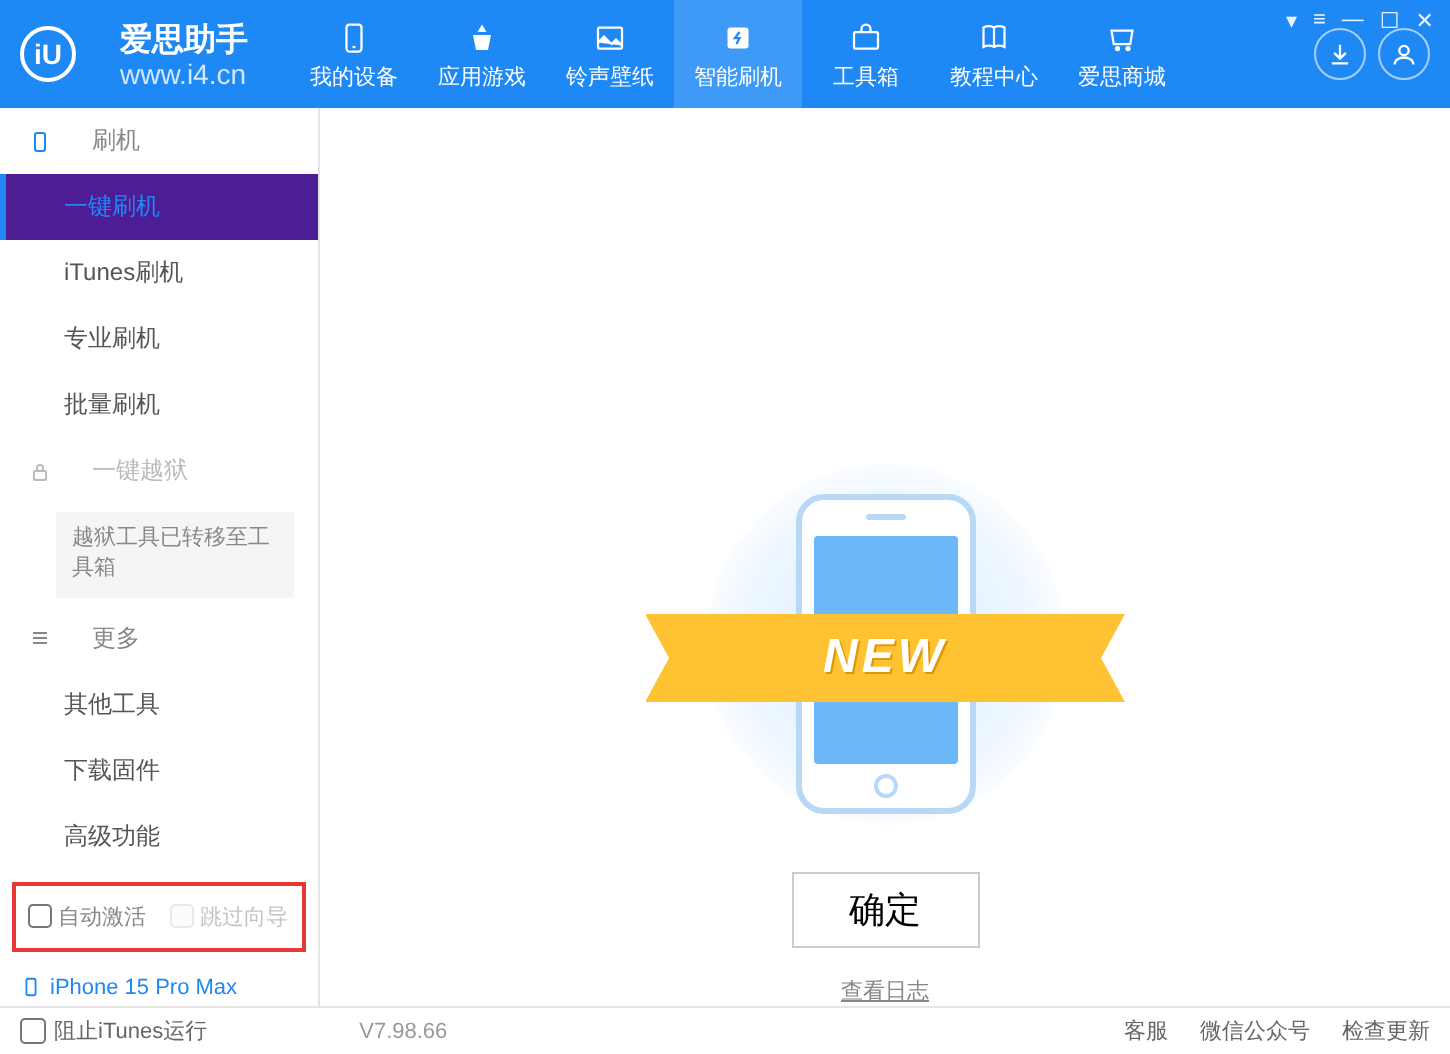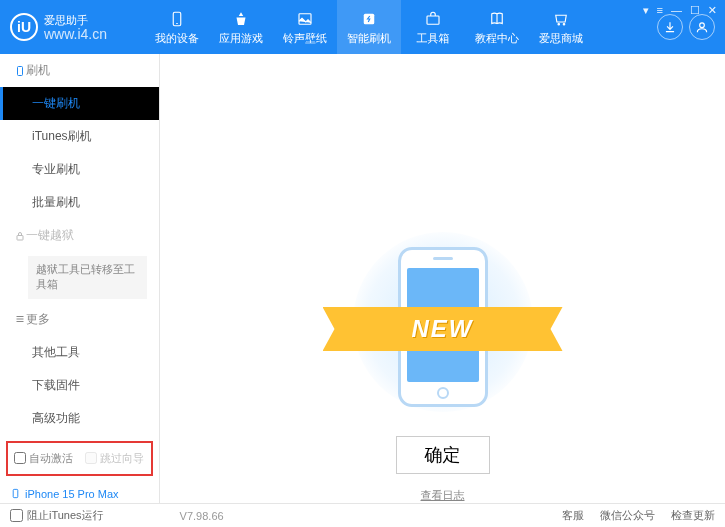--- a/index.html
+++ b/index.html
@@ -1,42 +1,42 @@
 <!DOCTYPE html>
 <html><head>
 <meta charset="utf-8">
 <style>
 * { margin: 0; padding: 0; box-sizing: border-box; font-family: "Microsoft YaHei", sans-serif; }
 body { width: 725px; height: 527px; overflow: hidden; background: #fff; }
 
 .header { background: #1e88f5; height: 54px; display: flex; align-items: center; padding: 0 10px; color: #fff; }
-.logo-area { display: flex; align-items: center; gap: 6px; width: 135px; }
+.logo-area { display: flex; align-items: center; gap: 22px; width: 135px; }
 .logo-circle { width: 28px; height: 28px; border: 2px solid #fff; border-radius: 50%; display: flex; align-items: center; justify-content: center; font-weight: bold; font-size: 14px; }
-.logo-text { font-size: 11px; font-weight: 400; }
+.logo-text { font-size: 16px; font-weight: 700; }
 .logo-sub { font-size: 14px; opacity: 0.8; display: block; margin-top: -2px; }
 
 .nav { display: flex; height: 100%; }
 .nav-item { width: 64px; display: flex; flex-direction: column; align-items: center; justify-content: center; gap: 2px; font-size: 11px; cursor: pointer; }
 .nav-item.active { background: rgba(255,255,255,0.15); }
 .nav-icon { width: 20px; height: 20px; display: flex; align-items: center; justify-content: center; }
 
 .header-right { margin-left: auto; display: flex; align-items: center; gap: 6px; }
 .win-controls { display: flex; gap: 8px; font-size: 11px; position: absolute; top: 4px; right: 8px; }
 .win-btn { cursor: pointer; opacity: 0.9; }
 .circle-btn { width: 26px; height: 26px; border: 1.5px solid rgba(255,255,255,0.6); border-radius: 50%; display: flex; align-items: center; justify-content: center; cursor: pointer; }
 
 .body { display: flex; height: calc(100% - 54px - 24px); }
 
 .sidebar { width: 160px; border-right: 1px solid #e5e5e5; display: flex; flex-direction: column; font-size: 12px; color: #555; }
 .status-bar { padding: 8px 10px; border-bottom: 1px solid #eee; font-size: 11px; }
 .status-val { color: #1e88f5; font-weight: bold; }
 
-.sb-group { padding: 8px 14px; display: flex; align-items: center; gap: 0; color: #888; }
+.sb-group { padding: 8px 14px; display: flex; align-items: center; gap: 20px; color: #888; }
 .sb-item { padding: 8px 10px 8px 32px; cursor: pointer; }
-.sb-item.active { background: #000000; color: #1e88f5; border-left: 3px solid #1e88f5; padding-left: 29px; }
+.sb-item.active { background: #4c1d95; color: #1e88f5; border-left: 3px solid #1e88f5; padding-left: 29px; }
 .sb-note { background: #f5f5f5; margin: 4px 12px 4px 28px; padding: 6px 8px; font-size: 11px; color: #888; line-height: 1.4; }
 
 .checkbox-row { border: 2px solid #e53935; margin: 6px; padding: 8px 6px; display: flex; gap: 12px; font-size: 11px; align-items: center; }
 .cb { display: flex; align-items: center; gap: 3px; color: #888; }
 .cb input { width: 12px; height: 12px; }
 .cb.disabled { opacity: 0.5; }
 
 .device-info { padding: 6px 10px; font-size: 11px; margin-top: auto; }
 .device-name { color: #1e88f5; font-weight: 500; display: flex; align-items: center; gap: 4px; }
 

